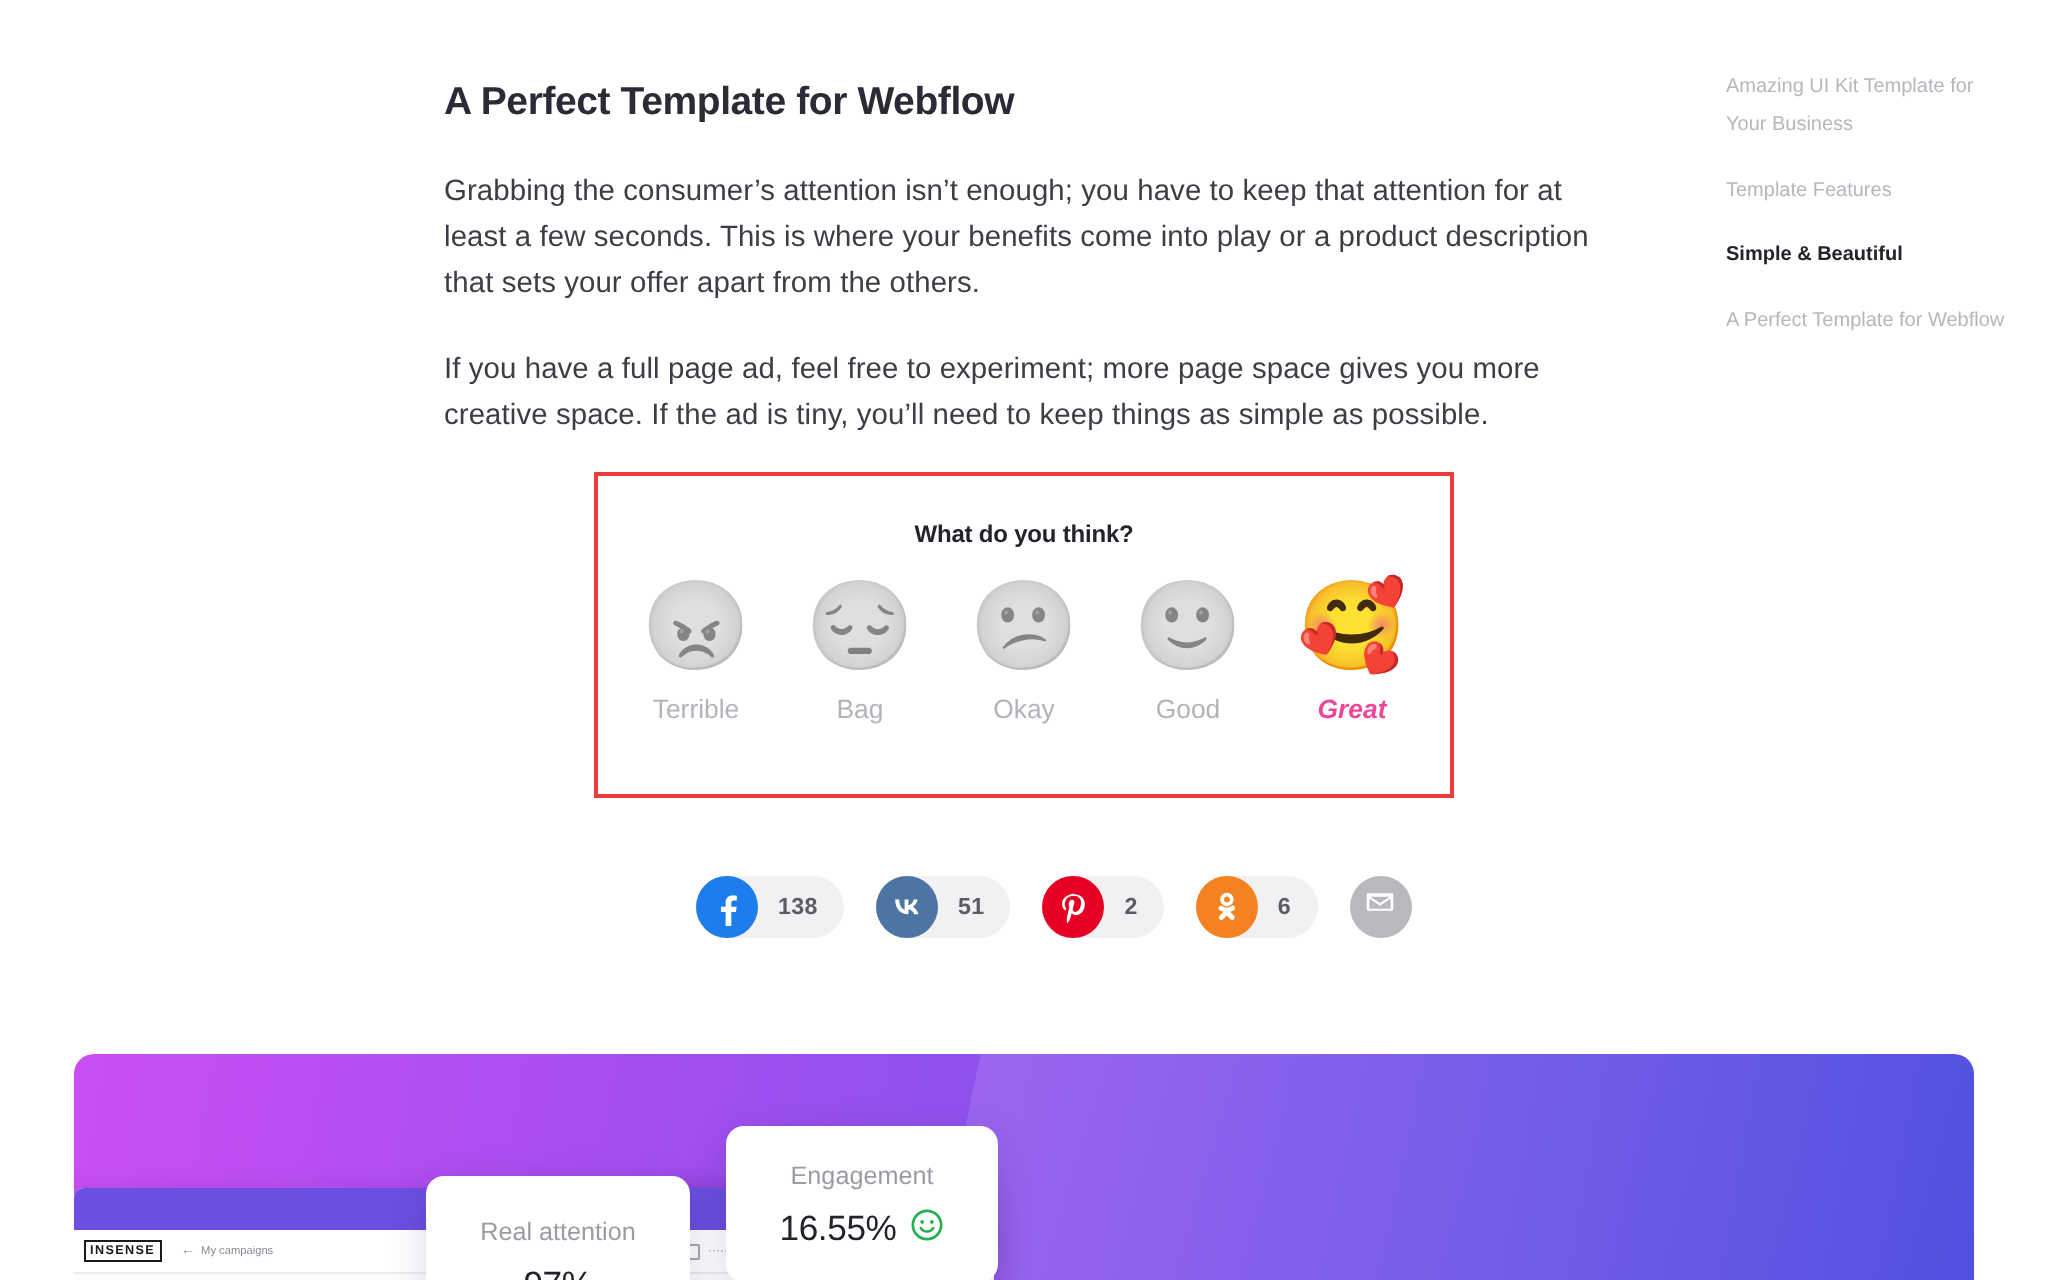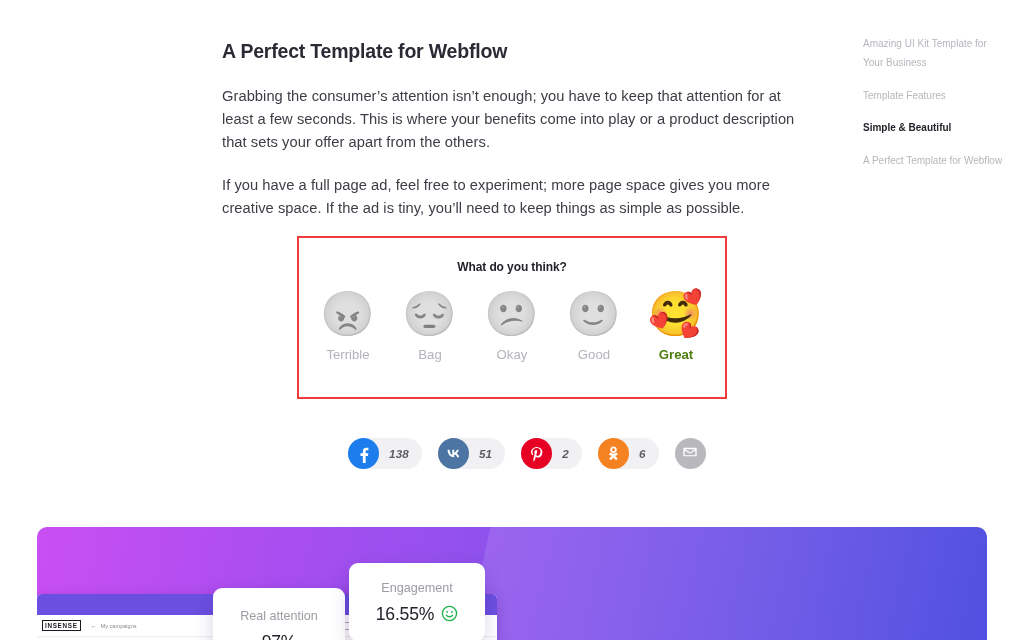--- a/index.html
+++ b/index.html
@@ -50,26 +50,26 @@
   .face-glyph {
     font-size: 44px; line-height: 48px; height: 48px;
     display: block;
     filter: grayscale(1) opacity(0.62) contrast(0.85);
   }
   .face-item.selected .face-glyph { filter: none; }
   .face-label {
     display: block; margin-top: 9px;
     font-size: 13.2px; color: #b3b3ba;
   }
-  .face-item.selected .face-label { color: #4d7c0f; font-weight: 700; }
+  .face-item.selected .face-label { color: #ec4899; font-weight: 700; font-style: italic; }
 
   
   .social-row {
     position: absolute; left: 348px; top: 438px;
-    display: flex; align-items: center; gap: 16px; font-style: italic;
+    display: flex; align-items: center; gap: 16px;
   }
   .share-pill {
     display: flex; align-items: center;
     height: 31px; border-radius: 16px; background: #f1f1f3;
     padding-right: 13px; cursor: pointer;
   }
   .share-circle {
     width: 31px; height: 31px; border-radius: 50%;
     display: flex; align-items: center; justify-content: center;
     flex: 0 0 31px;
@@ -138,21 +138,21 @@
     width: 7px; height: 8px; border: 1.1px solid #a9a9b2; border-radius: 1px;
   }
   .mock-dots { font-size: 6px; color: #a9a9b2; }
 
   .stat-card {
     position: absolute; background: #fff; border-radius: 9px;
     box-shadow: 0 6px 20px rgba(45,12,90,0.16);
     text-align: center;
   }
   .card-followers { left: 176px; top: 61px; width: 132px; height: 90px; padding-top: 21px; }
-  .card-engagement { left: 312px; top: 36px; width: 136px; height: 78px; padding-top: 18px; }
+  .card-engagement { left: 326px; top: 36px; width: 136px; height: 78px; padding-top: 18px; }
   .card-label { font-size: 12.6px; color: #9b9ba3; }
   .card-value {
     font-size: 17.6px; color: #23232b; margin-top: 9px; letter-spacing: -0.2px;
   }
   .card-value-row {
     display: flex; align-items: center; justify-content: center; gap: 7px;
     margin-top: 9px;
   }
   .card-value-row .card-value { margin-top: 0; }
   .emoji-green { font-size: 16px; line-height: 16px; }

